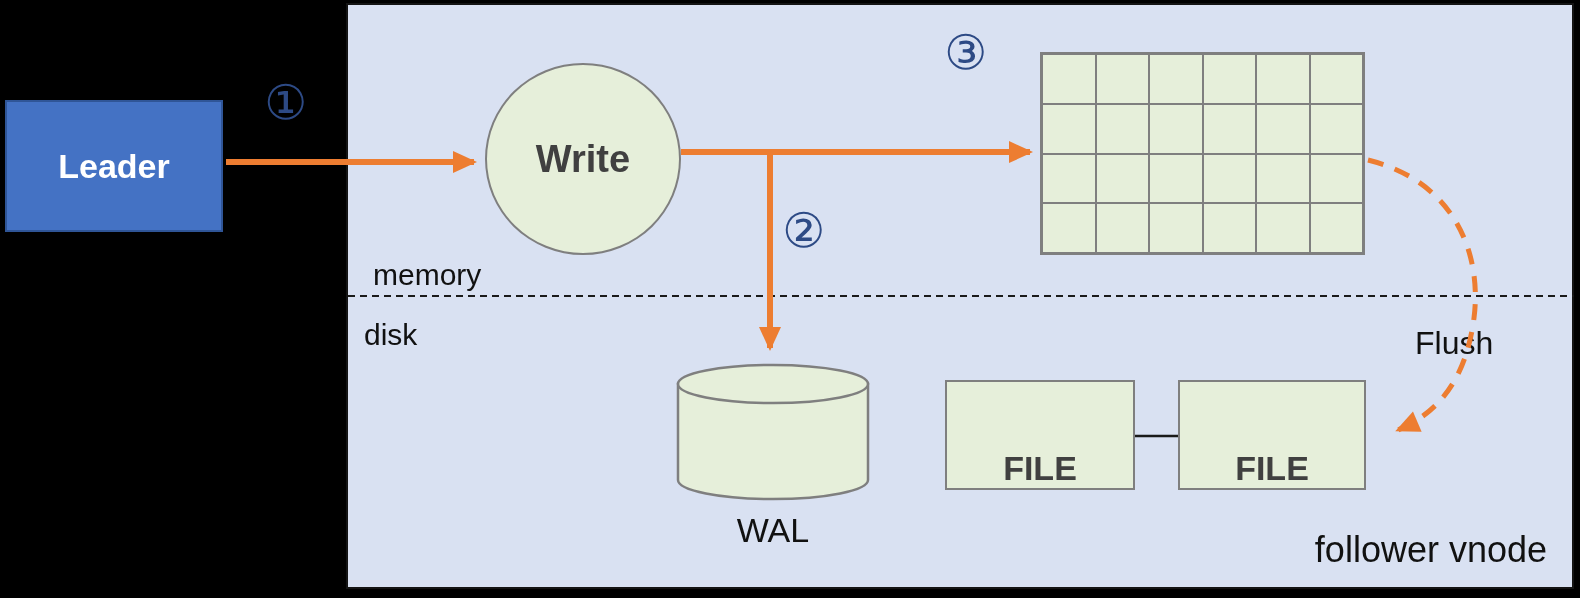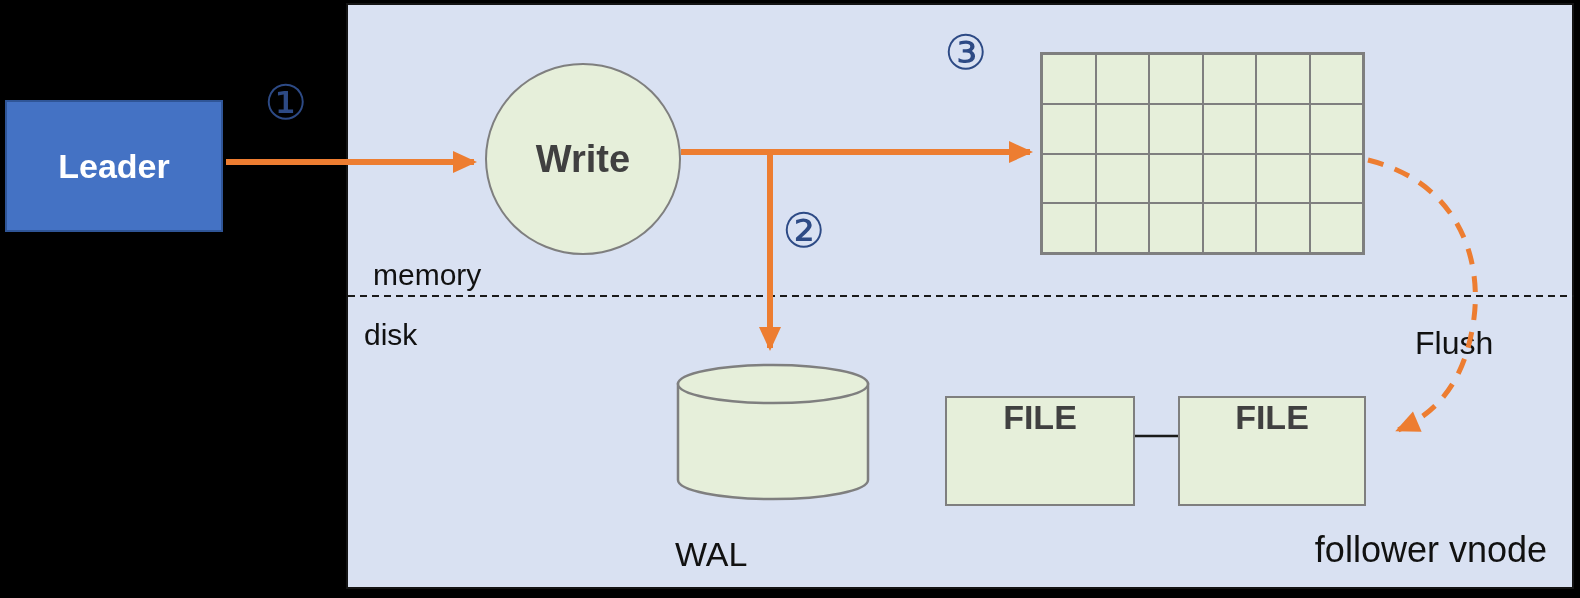--- a/index.html
+++ b/index.html
@@ -45,26 +45,26 @@
     position:absolute;left:1040px;top:52px;width:325px;height:203px;
     display:grid;border:2px solid var(--shape-border);box-sizing:border-box;
     background:var(--shape-fill);
   }
   .memtable .cell{border:1px solid var(--shape-border);background:var(--shape-fill);}
   .label{position:absolute;color:var(--label-text);font-size:30px;line-height:1.1;}
   .memory-label{left:364px;top:258px;margin-left:9px;}
   .disk-label{left:364px;top:303px;margin-top:15px;}
   .cylinder{position:absolute;left:675px;top:362px;width:196px;height:140px;}
   .cyl-body,.cyl-top{fill:var(--shape-fill);stroke:var(--shape-border);stroke-width:2.5;}
-  .wal-label{left:675px;top:536px;width:196px;font-size:34px;}
+  .wal-label{left:675px;top:512px;width:196px;text-align:center;font-size:34px;}
   .file-box{
     position:absolute;top:380px;height:110px;background:var(--shape-fill);
     border:2px solid var(--shape-border);box-sizing:border-box;
-    display:flex;align-items:flex-start;justify-content:center;
-    color:var(--node-text);font-weight:bold;font-size:34px;margin-top:16px;
+    display:flex;align-items:flex-end;justify-content:center;
+    color:var(--node-text);font-weight:bold;font-size:34px;
   }
   .file-1{left:945px;width:190px;}
   .file-2{left:1178px;width:188px;}
   .flush-label{left:1415px;top:326px;font-size:32px;}
   .follower-label{right:33px;top:530px;font-size:36px;}
   .overlay{position:absolute;left:0;top:0;width:1580px;height:598px;pointer-events:none;}
   .overlay .orange{fill:none;stroke:var(--arrow-orange);stroke-width:6;}
   .overlay .dashed{stroke-dasharray:16 12;stroke-width:5;}
   .overlay .divider{stroke:#1a1a1a;stroke-width:2;stroke-dasharray:7 5;fill:none;}
   .overlay .fileline{stroke:#1a1a1a;stroke-width:2.5;fill:none;}

